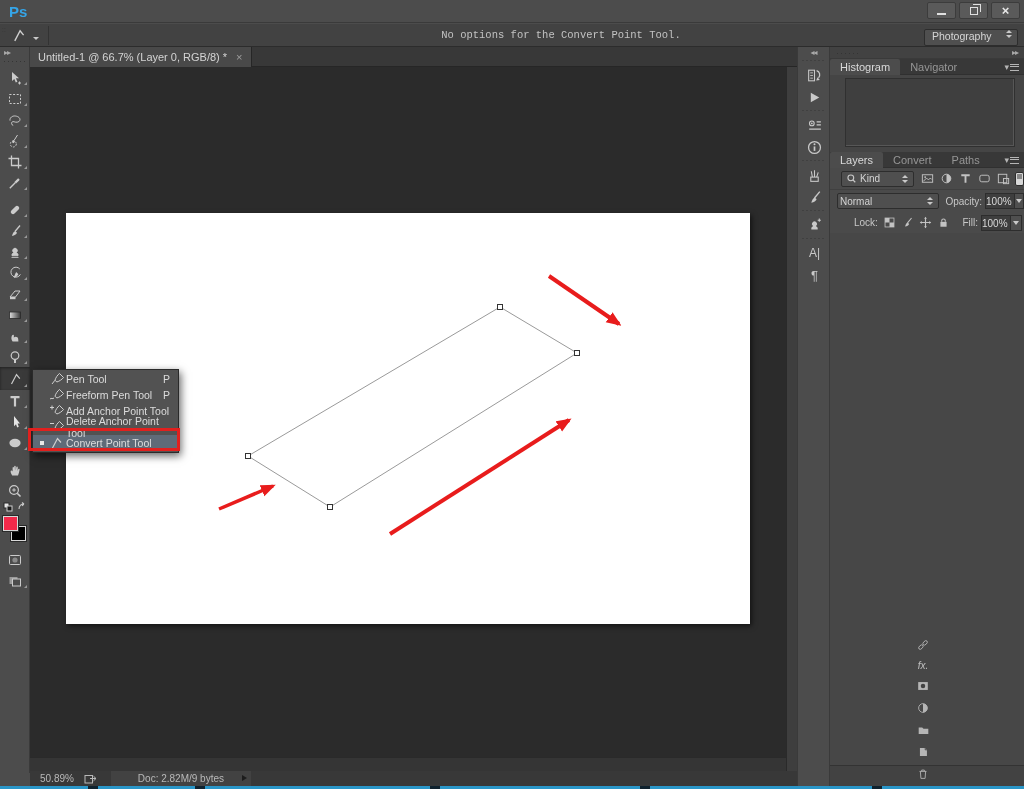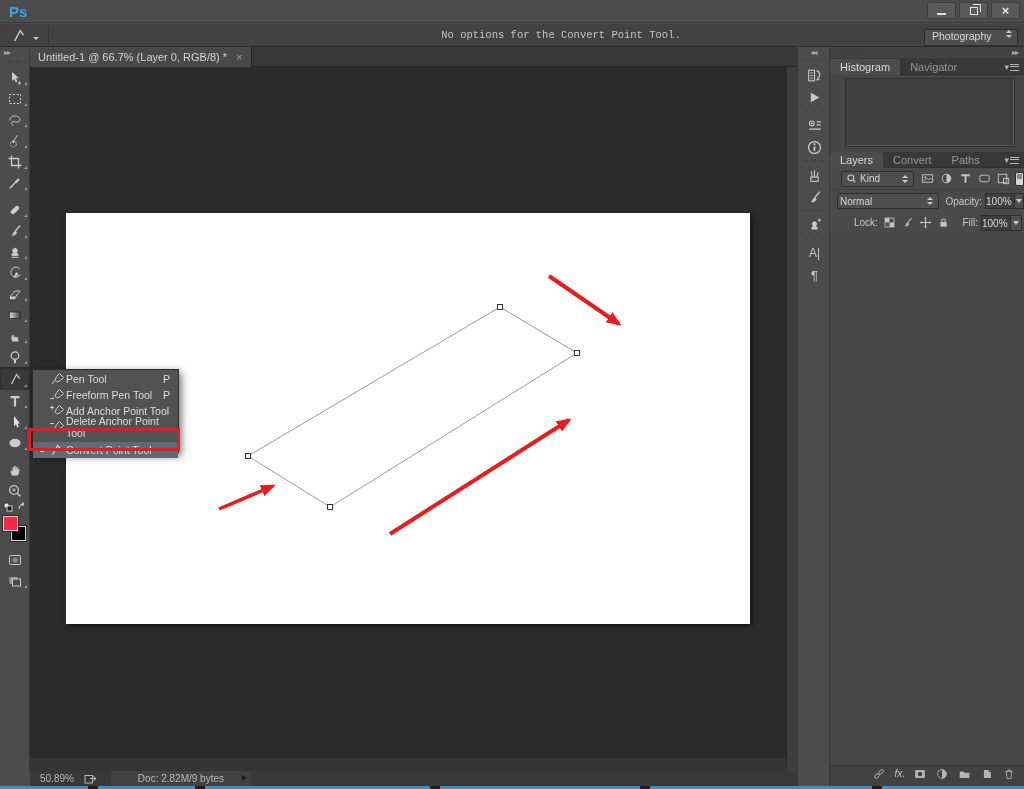--- a/index.html
+++ b/index.html
@@ -102,30 +102,30 @@
   #lock-row { height:21px; }
   #lock-label { margin-left:24px; }
   .lock-icons { display:flex; gap:4px; margin-left:5px; }
   .licon { width:14px; height:15px; display:flex; align-items:center; justify-content:center; color:#c3c3c3; }
   #fill-label { margin-left:auto; }
   #layer-row { height:27px; display:flex; align-items:center; border-top:1px solid #3e3e3e; border-bottom:1px solid #3e3e3e; }
   #eye-cell { width:24px; display:flex; justify-content:center; color:#d0d0d0; }
   #layer-thumb { width:30px; height:21px; background:#fff; border:1px solid #bbb; outline:1px solid #222; margin-left:4px; }
   #layer-name { margin-left:10px; font-size:10.5px; color:#eaeaea; }
   #layers-fill { flex:1; background:#474747; }
-  #layers-bottom { height:16px; background:#424242; border-top:1px solid #333; display:flex; align-items:center; justify-content:flex-end; gap:8px; padding-right:8px; }
+  #layers-bottom { height:16px; background:#424242; border-top:1px solid #333; display:flex; align-items:center; justify-content:flex-end; gap:8px; padding-right:8px;flex-direction:column; }
   #layers-bottom .bico { color:#b5b5b5; display:flex; align-items:center; font-size:9.5px; }
   #panels-foot { height:5px; background:#424242; }
   .fx-text { font-style:italic; font-size:10px; color:#c0c0c0; }
 
   
   #flyout { left:32px; top:369px; width:147px; height:84px; background:#525252; border:1px solid #2a2a2a;
             box-shadow:2px 3px 8px rgba(0,0,0,.6); z-index:10; padding-top:1px; }
   .fo-row { height:16px; display:flex; align-items:center; font-size:10.5px; color:#dcdcdc; padding-left:4px; }
-  .fo-row.sel { background:#5f6b78;margin-top:7px; }
+  .fo-row.sel { background:#5f6b78; }
   .fo-bullet { width:10px; display:flex; justify-content:center; align-items:center; }
   .fo-bullet b { width:4px; height:4px; background:#e8e8e8; display:block; }
   .fo-ico { width:19px; display:flex; justify-content:center; color:#d0d0d0; }
   .fo-label { flex:1; }
   .fo-key { padding-right:8px; color:#dcdcdc; }
   #red-box { left:28px; top:428px; width:152px; height:23px; border:3px solid #e1201e; z-index:11; pointer-events:none; }
 
   
   #taskbar { left:0; top:786px; width:1024px; height:3px; }
   .tb-notch { position:absolute; top:0; width:10px; height:3px; background:#10222e; }

